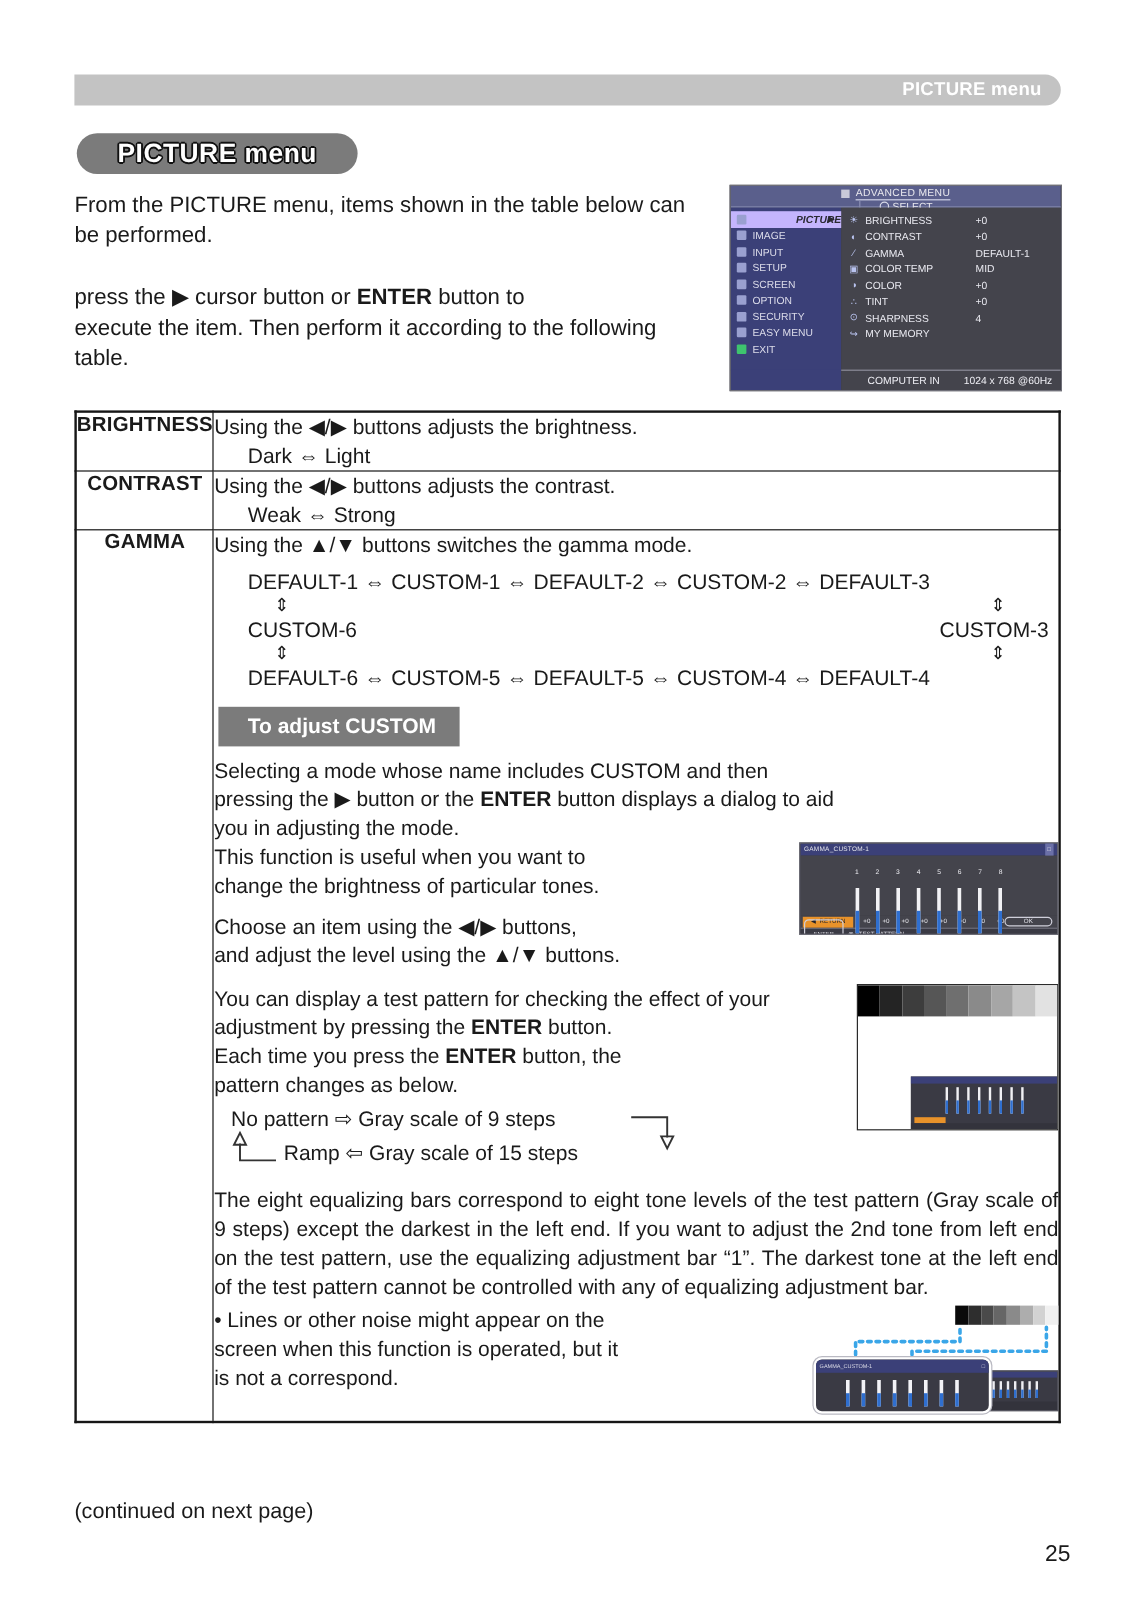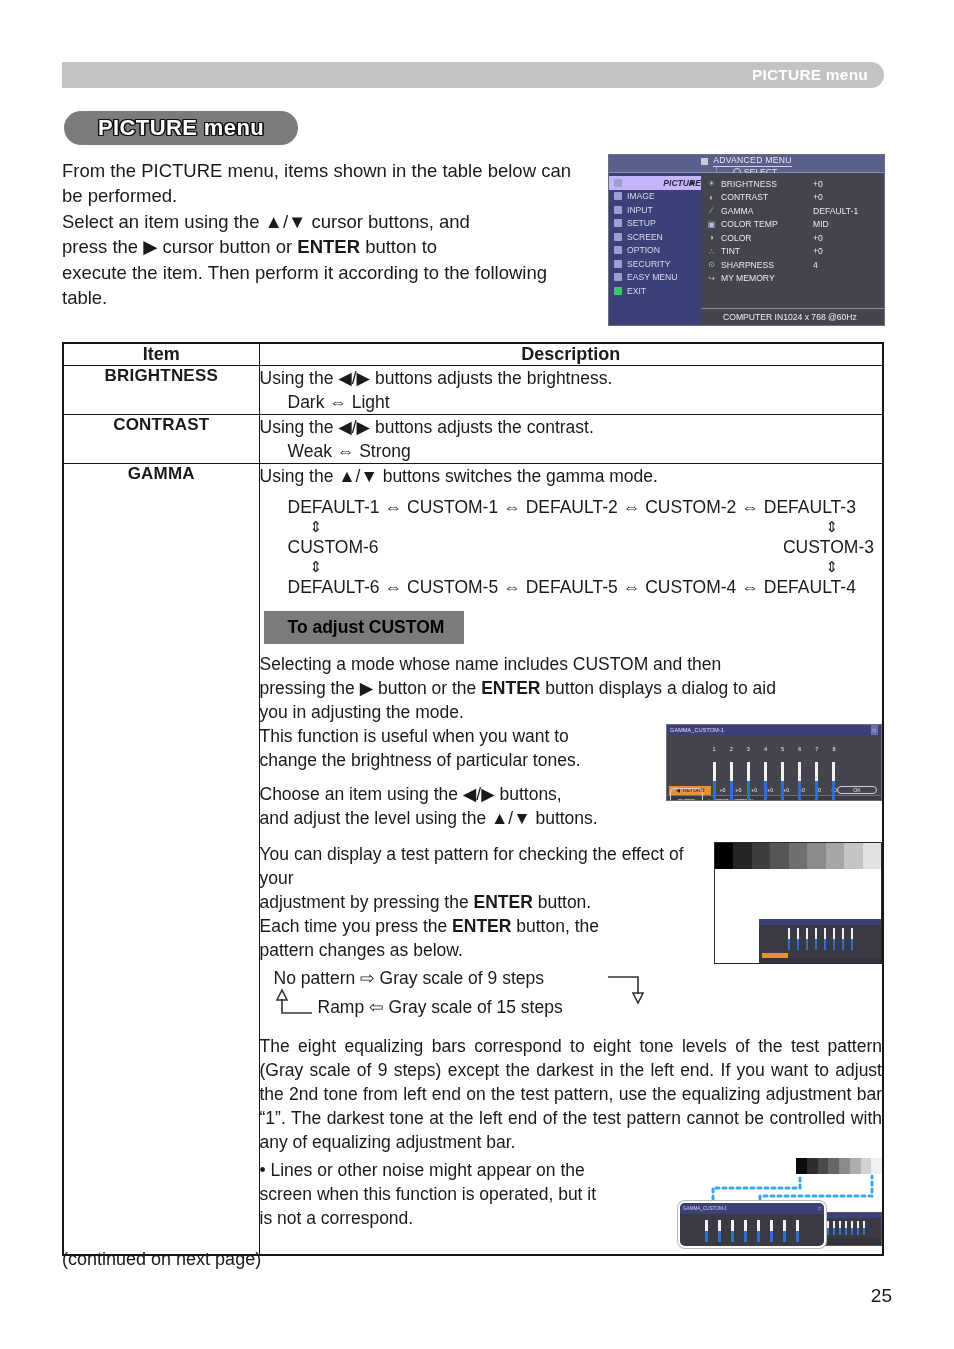--- a/index.html
+++ b/index.html
@@ -138,21 +138,21 @@
   }
   .osd-adv-right-row .ico {
     width: 9px; flex: 0 0 9px; text-align: center; margin-right: 5px;
     color: #b9c3ef; font-size: 8px;
   }
   .osd-adv-right-row .nm { width: 92px; }
   .osd-adv-right-row .vl { }
   .osd-adv-footer {
     position: absolute; left: 92px; right: 0; bottom: 0; height: 17px;
     background: #44444c; border-top: 1px solid #8d8d99;
-    display: flex; align-items: center; font-size: 8.6px; color: #eeeef4;
+    display: flex; align-items: center; font-size: 8.6px; color: #eeeef4; gap: 20px;
   }
   .osd-adv-footer .f1 { margin-left: 22px; }
   .osd-adv-footer .f2 { }
   .osd-adv-footer-left {
     position: absolute; left: 0; bottom: 0; width: 92px; height: 17px;
     background: #3b4078;
   }
 
   
   .tbl {
@@ -201,21 +201,21 @@
   .gc-sep { margin: 0 5px; }
   .gc-updown { font-size: 15px; }
   .gc-arrows-row { display: flex; justify-content: space-between; }
   .gc-arrows-row span { font-size: 15px; }
   .gc-left-pad { padding-left: 28px; }
 
   
   .adjust-banner {
     display: inline-block;
     background: #7b7b7b;
-    color: #000000;
+    color: #ffffff;
     font-weight: bold;
     font-size: 17.5px;
     padding: 4px 20px 5px 24px;
     margin: 14px 0 8px 4px;
   }
 
   
   .gdlg {
     width: 216px;
     height: 77px;
@@ -353,21 +353,20 @@
 </div>
 
 <div class="title-pill">
   <span class="title-pill-text">PICTURE menu</span>
 </div>
 
 <div class="intro">
   <span>From the PICTURE menu, items shown in the table</span>
   <span>below can be performed.</span>
   <br>
-  <span>Select an item using the ▲/▼ cursor buttons, and</span>
   <br>
   <span>press the ▶ cursor button or </span><b>ENTER</b><span> button to</span>
   <br>
   <span>execute the item. Then perform it according to the</span>
   <span>following table.</span>
 </div>
 
 <div class="osd-advanced">
   <div class="osd-adv-titlebar">
     <span class="osd-adv-title-left">
@@ -464,24 +463,20 @@
   </div>
   <div class="osd-adv-footer-left"></div>
   <div class="osd-adv-footer">
     <span class="f1">COMPUTER IN</span>
     <span class="f2">1024 x 768 @60Hz</span>
   </div>
 </div>
 
 <table class="tbl">
   <tbody>
-      <tr>
-    <th class="hdr-cell col-item">Item</th>
-    <th class="hdr-cell">Description</th>
-  </tr>
 
   <tr>
     <td class="item-cell">BRIGHTNESS</td>
     <td class="desc-cell">
       <div>Using the ◀/▶ buttons adjusts the brightness.</div>
       <div class="indent">Dark ⇔ Light</div>
     </td>
   </tr>
 
   <tr>

